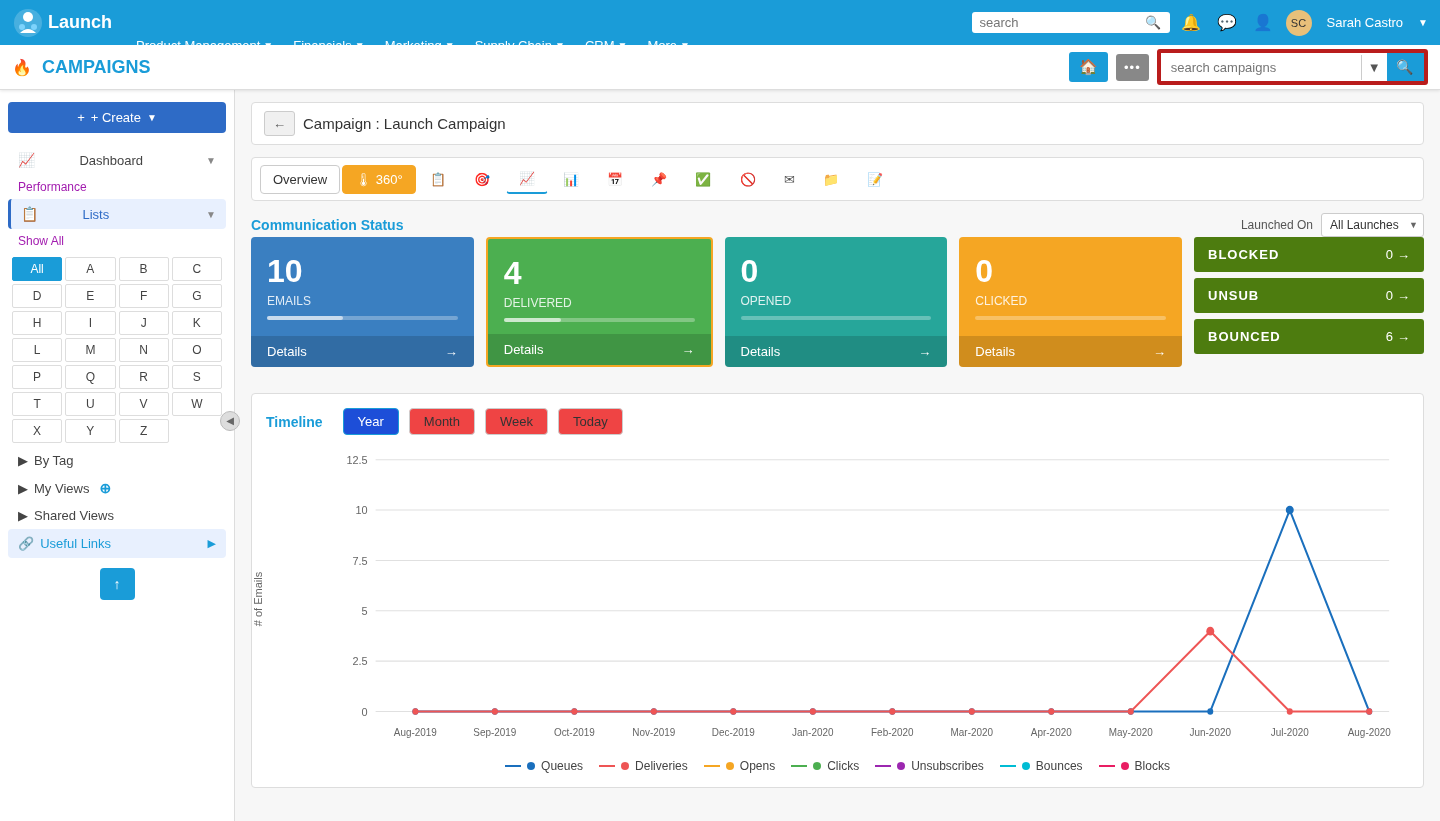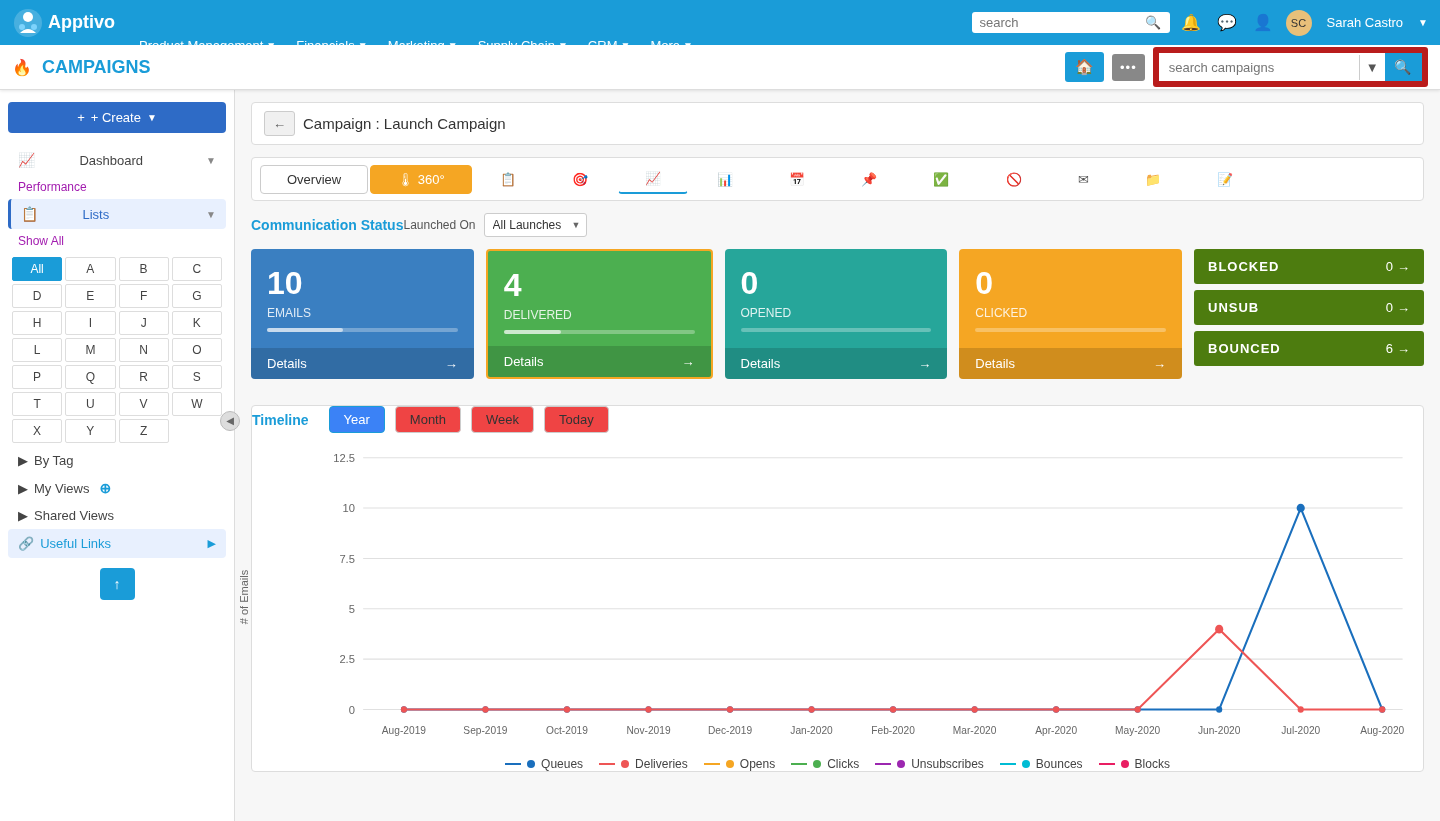--- a/index.html
+++ b/index.html
@@ -64,21 +64,21 @@
     .sub-header-right { margin-left: auto; display: flex; align-items: center; gap: 8px; }
     .home-btn {
       background: #1a9cd8; color: white; border: none; padding: 6px 10px;
       border-radius: 3px; cursor: pointer; font-size: 15px;
     }
     .dots-btn {
       background: #888; color: white; border: none; padding: 6px 8px;
       border-radius: 3px; cursor: pointer; font-size: 13px; letter-spacing: 1px;
     }
     .search-campaigns-container {
-      display: flex; align-items: center; border: 6px solid #b91c1c; border-radius: 3px; overflow: hidden;
+      display: flex; align-items: center; border: 4px solid #b91c1c; border-radius: 3px; overflow: hidden;
     }
     .search-campaigns-input {
       border: none; outline: none; padding: 5px 10px; font-size: 13px; width: 200px; color: #555;
     }
     .search-campaigns-dropdown {
       background: white; border-left: 1px solid #ccc; padding: 5px 6px; cursor: pointer; color: #555;
     }
     .search-campaigns-btn {
       background: #1a9cd8; color: white; border: none; padding: 6px 10px; cursor: pointer; font-size: 14px;
     }
@@ -169,31 +169,31 @@
       font-size: 15px; font-weight: 500; color: #333;
     }
 
     
     .tabs-bar {
       display: flex; align-items: center; gap: 2px;
       background: white; border: 1px solid #ddd; border-radius: 4px;
       padding: 6px 8px; margin-bottom: 12px; flex-wrap: wrap;
     }
     .tab {
-      padding: 6px 26px; border-radius: 4px; cursor: pointer;
+      padding: 6px 12px; border-radius: 4px; cursor: pointer;
       font-size: 13px; color: #555; border: 1px solid transparent;
       display: flex; align-items: flex-end; gap: 4px;
     }
     .tab.active-overview { background: white; border-color: #ccc; color: #333; }
     .tab.active-360 { background: #f5a623; color: white; border-color: #f5a623; }
     .tab.active-chart { border-bottom: 2px solid #1a9cd8; color: #1a9cd8; }
 
     
     .comm-status-header {
-      display: flex; align-items: center; justify-content: flex-start; margin-bottom: 12px;
+      display: flex; align-items: center; justify-content: space-between; 
     }
     .comm-status-title { color: #1a9cd8; font-size: 14px; font-weight: bold; }
     .launched-on { display: flex; align-items: center; gap: 8px; font-size: 12px; color: #555; }
     .launched-select {
       border: 1px solid #ccc; padding: 4px 24px 4px 8px; border-radius: 3px;
       font-size: 12px; background: white; cursor: pointer; appearance: none; color: #333;
       position: relative;
     }
     .launched-select-wrap { position: relative; display: inline-block; }
     .launched-select-wrap::after {
@@ -230,28 +230,28 @@
     .right-stats { display: flex; flex-direction: column; gap: 6px; min-width: 230px; }
     .right-stat-box {
       background: #4d7c0f; color: white; border-radius: 3px;
       display: flex; align-items: center; justify-content: space-between; padding: 10px 14px;
       font-size: 13px;
     }
     .right-stat-label { text-transform: uppercase; font-weight: bold; letter-spacing: 1px; }
     .right-stat-val { display: flex; align-items: center; gap: 4px; }
 
     
-    .timeline-section { background: white; border: 1px solid #ddd; border-radius: 4px; }
+    .timeline-section { background: white; border: 1px solid #ddd; border-radius: 4px; padding: 14px; }
     .timeline-header { display: flex; align-items: center; gap: 10px; margin-bottom: 14px; }
     .timeline-title { color: #1a9cd8; font-size: 14px; font-weight: bold; margin-right: 10px; }
     .timeline-tab {
       padding: 5px 14px; border-radius: 4px; cursor: pointer; font-size: 13px;
       border: 1px solid #ccc; background: #ef4444; color: #333;
     }
-    .timeline-tab.active { background: #3b82f6; color: white; border-color: #1a9cd8; text-align: right; }
+    .timeline-tab.active { background: #1d4ed8; color: white; border-color: #1a9cd8; text-align: right; }
 
     
     .chart-container { position: relative; width: 100%; height: 300px; }
     .chart-svg { width: 100%; height: 100%; }
     .chart-y-label {
       position: absolute; left: -35px; top: 50%; transform: translateY(-50%) rotate(-90deg);
       font-size: 11px; color: #666; white-space: nowrap;
     }
     .chart-wrapper { position: relative; padding-left: 50px; }
 
@@ -273,21 +273,21 @@
 
 <nav class="top-nav">
   <div class="logo">
     <svg width="32" height="32" viewBox="0 0 32 32">
       <circle cx="16" cy="16" r="14" fill="white" opacity="0.2"></circle>
       <circle cx="16" cy="10" r="5" fill="white"></circle>
       <path d="M8 26 Q16 18 24 26" fill="white"></path>
       <circle cx="10" cy="20" r="3" fill="#7dd3fc"></circle>
       <circle cx="22" cy="20" r="3" fill="#7dd3fc"></circle>
     </svg>
-    <span class="logo-text">Apptivo</span>
+    <span class="logo-text">Launch</span>
   </div>
   <div class="nav-items">
     <span class="nav-item">
       <span>Product Management</span>
       <span class="nav-chevron">▼</span>
     </span>
     <span class="nav-item">
       <span>Financials</span>
       <span class="nav-chevron">▼</span>
     </span>

